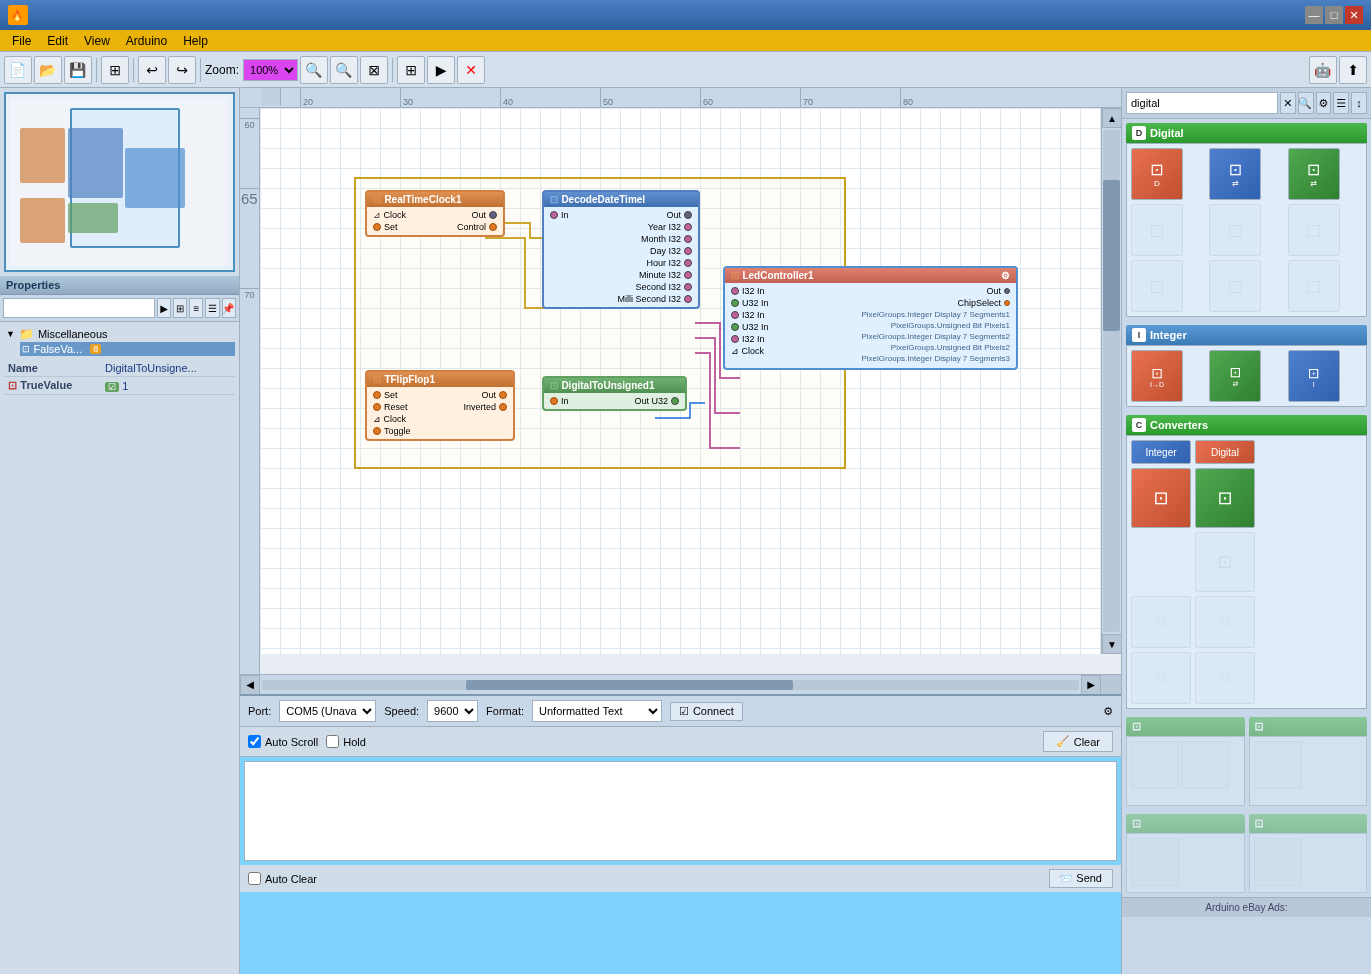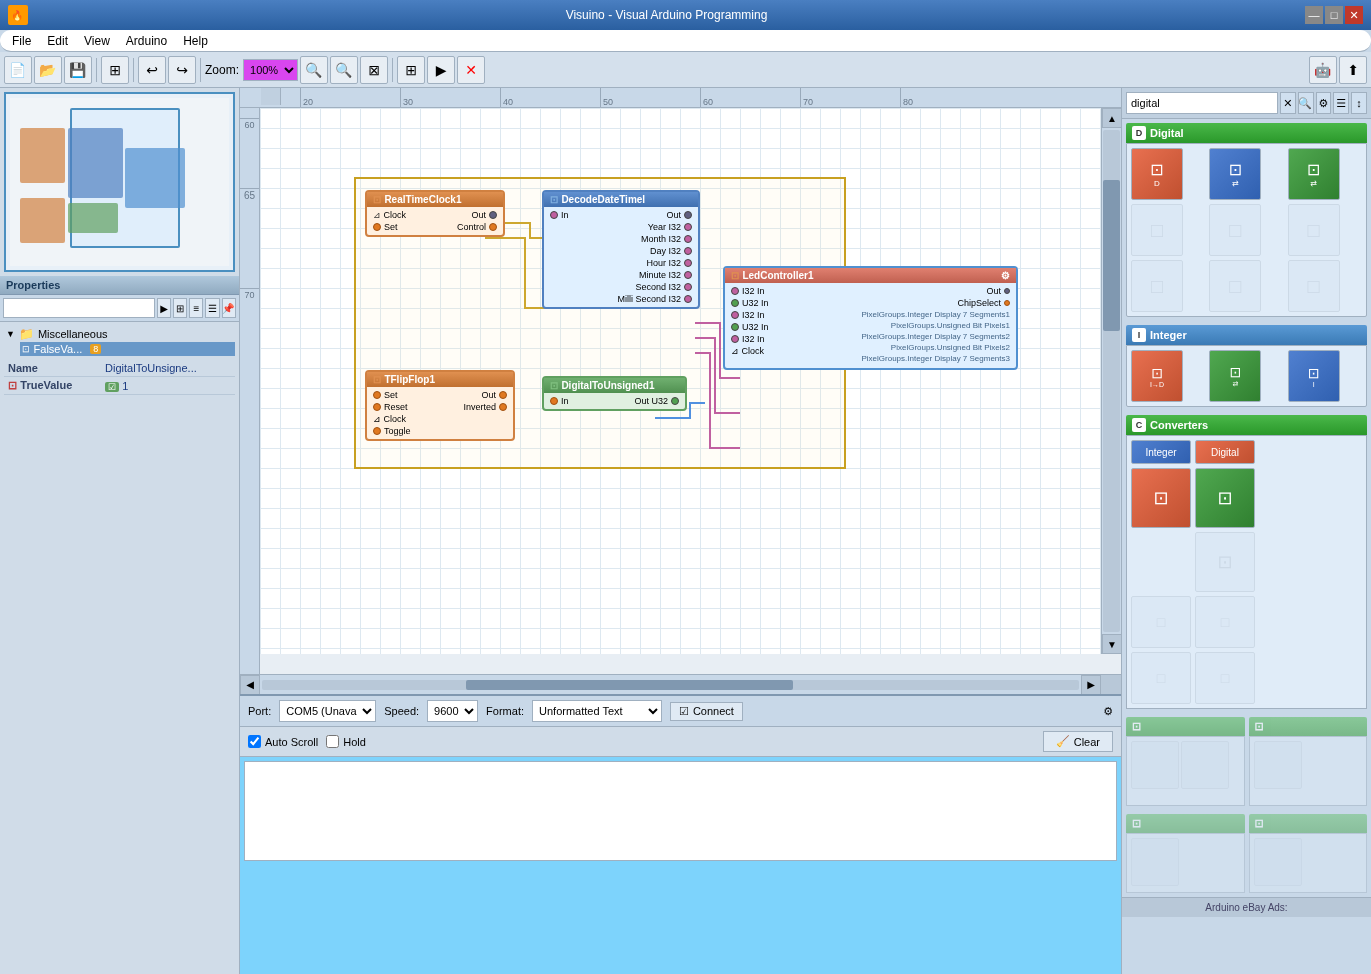--- a/index.html
+++ b/index.html
@@ -9,21 +9,21 @@
     #titlebar { background: linear-gradient(to bottom, #4a7fc1, #2a5fa0); height: 30px; display: flex; align-items: center; justify-content: space-between; padding: 0 8px; color: white; }
     #titlebar .title { flex: 1; text-align: center; font-size: 12px; }
     #titlebar .icon { width: 20px; height: 20px; background: #f90; border-radius: 2px; display: flex; align-items: center; justify-content: center; font-weight: bold; font-size: 10px; }
     #titlebar .win-btns { display: flex; gap: 2px; }
     #titlebar .win-btn { width: 18px; height: 18px; display: flex; align-items: center; justify-content: center; font-size: 11px; cursor: pointer; }
     #titlebar .win-btn.close { background: #c0392b; color: white; }
     #titlebar .win-btn.min { background: #888; color: white; }
     #titlebar .win-btn.max { background: #888; color: white; }
 
     
-    #menubar { background: #ffffff; height: 22px; display: flex; align-items: center; padding: 0 4px; border-bottom: 1px solid #a0b0c0; border-radius: 11px; }
+    #menubar { background: #eab308; height: 22px; display: flex; align-items: center; padding: 0 4px; border-bottom: 1px solid #a0b0c0; }
     .menu-item { padding: 2px 8px; cursor: pointer; font-size: 12px; }
 
     
     #toolbar { background: #d4e0ec; height: 36px; display: flex; align-items: center; padding: 2px 4px; border-bottom: 1px solid #a0b0c0; gap: 2px; }
     .tb-btn { width: 28px; height: 28px; background: #e8eef4; border: 1px solid #a0b0c0; border-radius: 2px; cursor: pointer; display: flex; align-items: center; justify-content: center; font-size: 14px; }
     .tb-sep { width: 1px; height: 24px; background: #a0b0c0; margin: 0 2px; }
     .zoom-box { display: flex; align-items: center; gap: 4px; font-size: 12px; }
     .zoom-select { height: 22px; border: 1px solid #a0b0c0; background: #d946ef; font-size: 11px; padding: 0 2px; }
 
     
@@ -140,21 +140,20 @@
 
     
     .ci-faded { opacity: 0.3; background: #d0e0f0; }
     .pin-row-right { display: flex; align-items: center; justify-content: flex-end; gap: 3px; padding: 1px 4px; font-size: 9px; white-space: nowrap; }
   </style>
 </head>
 <body>
 
 <div id="titlebar">
   <div class="icon">🔥</div>
-  <div class="title">Visuino - Visual Arduino Programming</div>
   <div class="win-btns">
     <div class="win-btn min">—</div>
     <div class="win-btn max">□</div>
     <div class="win-btn close">✕</div>
   </div>
 </div>
 
 <div id="menubar">
   <span class="menu-item">File</span>
   <span class="menu-item">Edit</span>
@@ -266,21 +265,21 @@
         <div class="ruler-mark-h" style="left:440px;">60</div>
         <div class="ruler-mark-h" style="left:540px;">70</div>
         <div class="ruler-mark-h" style="left:640px;">80</div>
       </div>
     </div>
 
     <div id="canvas-container" style="position:relative; flex:1; overflow:hidden;">
 
       <div class="ruler-v">
         <div style="position:absolute; top:10px; left:0; right:0; font-size:9px; color:#667788; border-top:1px solid #99aabb; padding:1px; text-align:center;">60</div>
-        <div style="position:absolute; top:80px; left:0; right:0; font-size:10px; color:#667788; border-top:1px solid #99aabb; padding:1px; text-align:center;">65</div>
+        <div style="position:absolute; top:80px; left:0; right:0; font-size:15px; color:#667788; border-top:1px solid #99aabb; padding:1px; ">65</div>
         <div style="position:absolute; top:180px; left:0; right:0; font-size:9px; color:#667788; border-top:1px solid #99aabb; padding:1px; text-align:center;">70</div>
       </div>
 
       <div id="canvas">
 
         <svg class="wire-svg">
 
           <path d="M 225 115 L 270 115 L 270 130 L 300 130" stroke="#c8a020" stroke-width="2" fill="none"></path>
           <path d="M 225 130 L 265 130 L 265 200 L 300 200" stroke="#c8a020" stroke-width="2" fill="none"></path>
 
@@ -547,20 +546,31 @@
         </div>
         <div class="clear-btn">
           <span>🧹</span>
           <span>Clear</span>
         </div>
       </div>
 
       <div id="terminal-content" style="height:100px; background:white; margin:4px; border:1px solid #a0b0c0; overflow:auto;">
       </div>
 
+      <div style="display:flex; align-items:center; padding:4px 8px; gap:4px; background:#d0dce8;">
+        <div class="autoscroll-check">
+          <input type="checkbox" style="">
+          <span>Auto Clear</span>
+        </div>
+        <div style="flex:1;"></div>
+        <div class="send-btn">
+          <span>📨</span>
+          <span>Send</span>
+        </div>
+      </div>
     </div>
 
   </div>
 
   <div id="right-panel">
 
     <div id="search-bar">
       <input class="search-input" type="text" value="digital" style="">
       <div class="search-btn">✕</div>
       <div class="search-btn">🔍</div>

